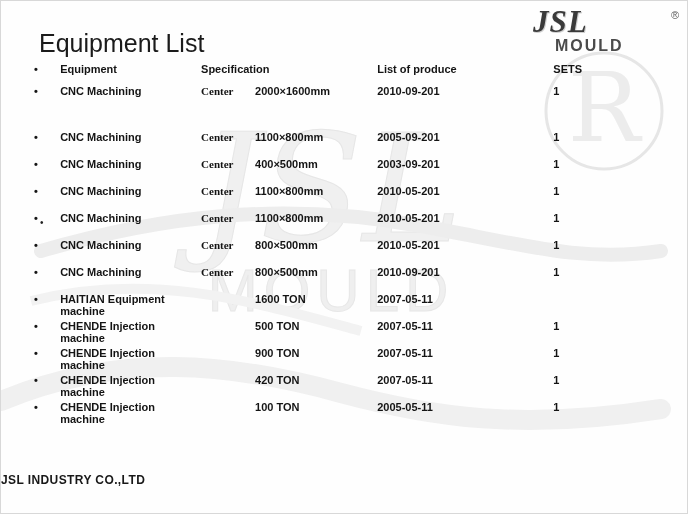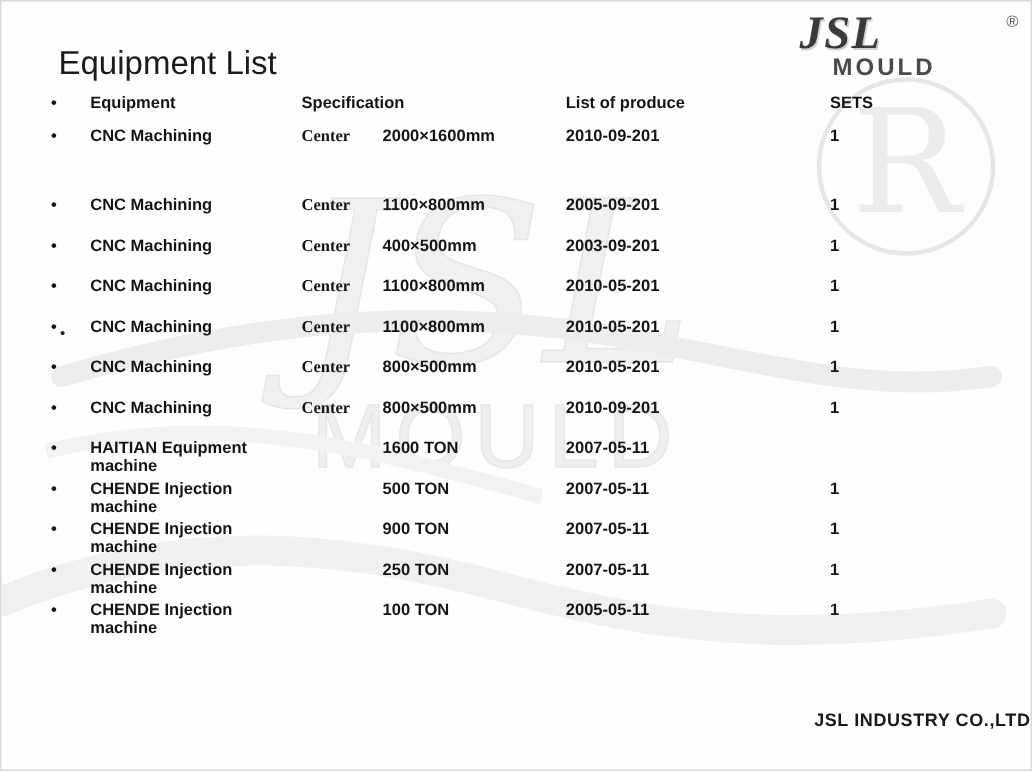--- a/index.html
+++ b/index.html
@@ -75,21 +75,21 @@
     top: 2px;
     font-size: 11px;
     color: #5a5a5a;
   }
 
   
   .title {
     position: absolute;
     left: 38px;
     top: 28px;
-    font-size: 22px;
+    font-size: 25px;
     font-weight: normal;
     color: #1b1b1b;
     z-index: 3;
   }
 
   
   .table-wrap {
     position: absolute;
     left: 33px;
     top: 62px;
@@ -150,21 +150,21 @@
     color: #222;
     z-index: 3;
   }
 
   
   .footer {
     position: absolute;
     left: 0;
     right: 0;
     top: 472px;
-    text-align: right;
+    text-align: left;
     font-size: 12px;
     font-weight: bold;
     color: #181818;
     letter-spacing: 0.4px;
     z-index: 3;
   }
 </style>
 </head>
 <body>
 
@@ -286,21 +286,21 @@
           <tr>
             <td class="bullet">•</td>
             <td>CHENDE  Injection machine</td>
             <td><span class="spec-word"></span><span class="spec-val">900 TON</span></td>
             <td>2007-05-11</td>
             <td>1</td>
           </tr>
           <tr>
             <td class="bullet">•</td>
             <td>CHENDE  Injection machine</td>
-            <td><span class="spec-word"></span><span class="spec-val">250 TON</span></td>
+            <td><span class="spec-word"></span><span class="spec-val">420 TON</span></td>
             <td>2007-05-11</td>
             <td>1</td>
           </tr>
           <tr>
             <td class="bullet">•</td>
             <td>CHENDE  Injection machine</td>
             <td><span class="spec-word"></span><span class="spec-val">100 TON</span></td>
             <td>2005-05-11</td>
             <td>1</td>
           </tr>

